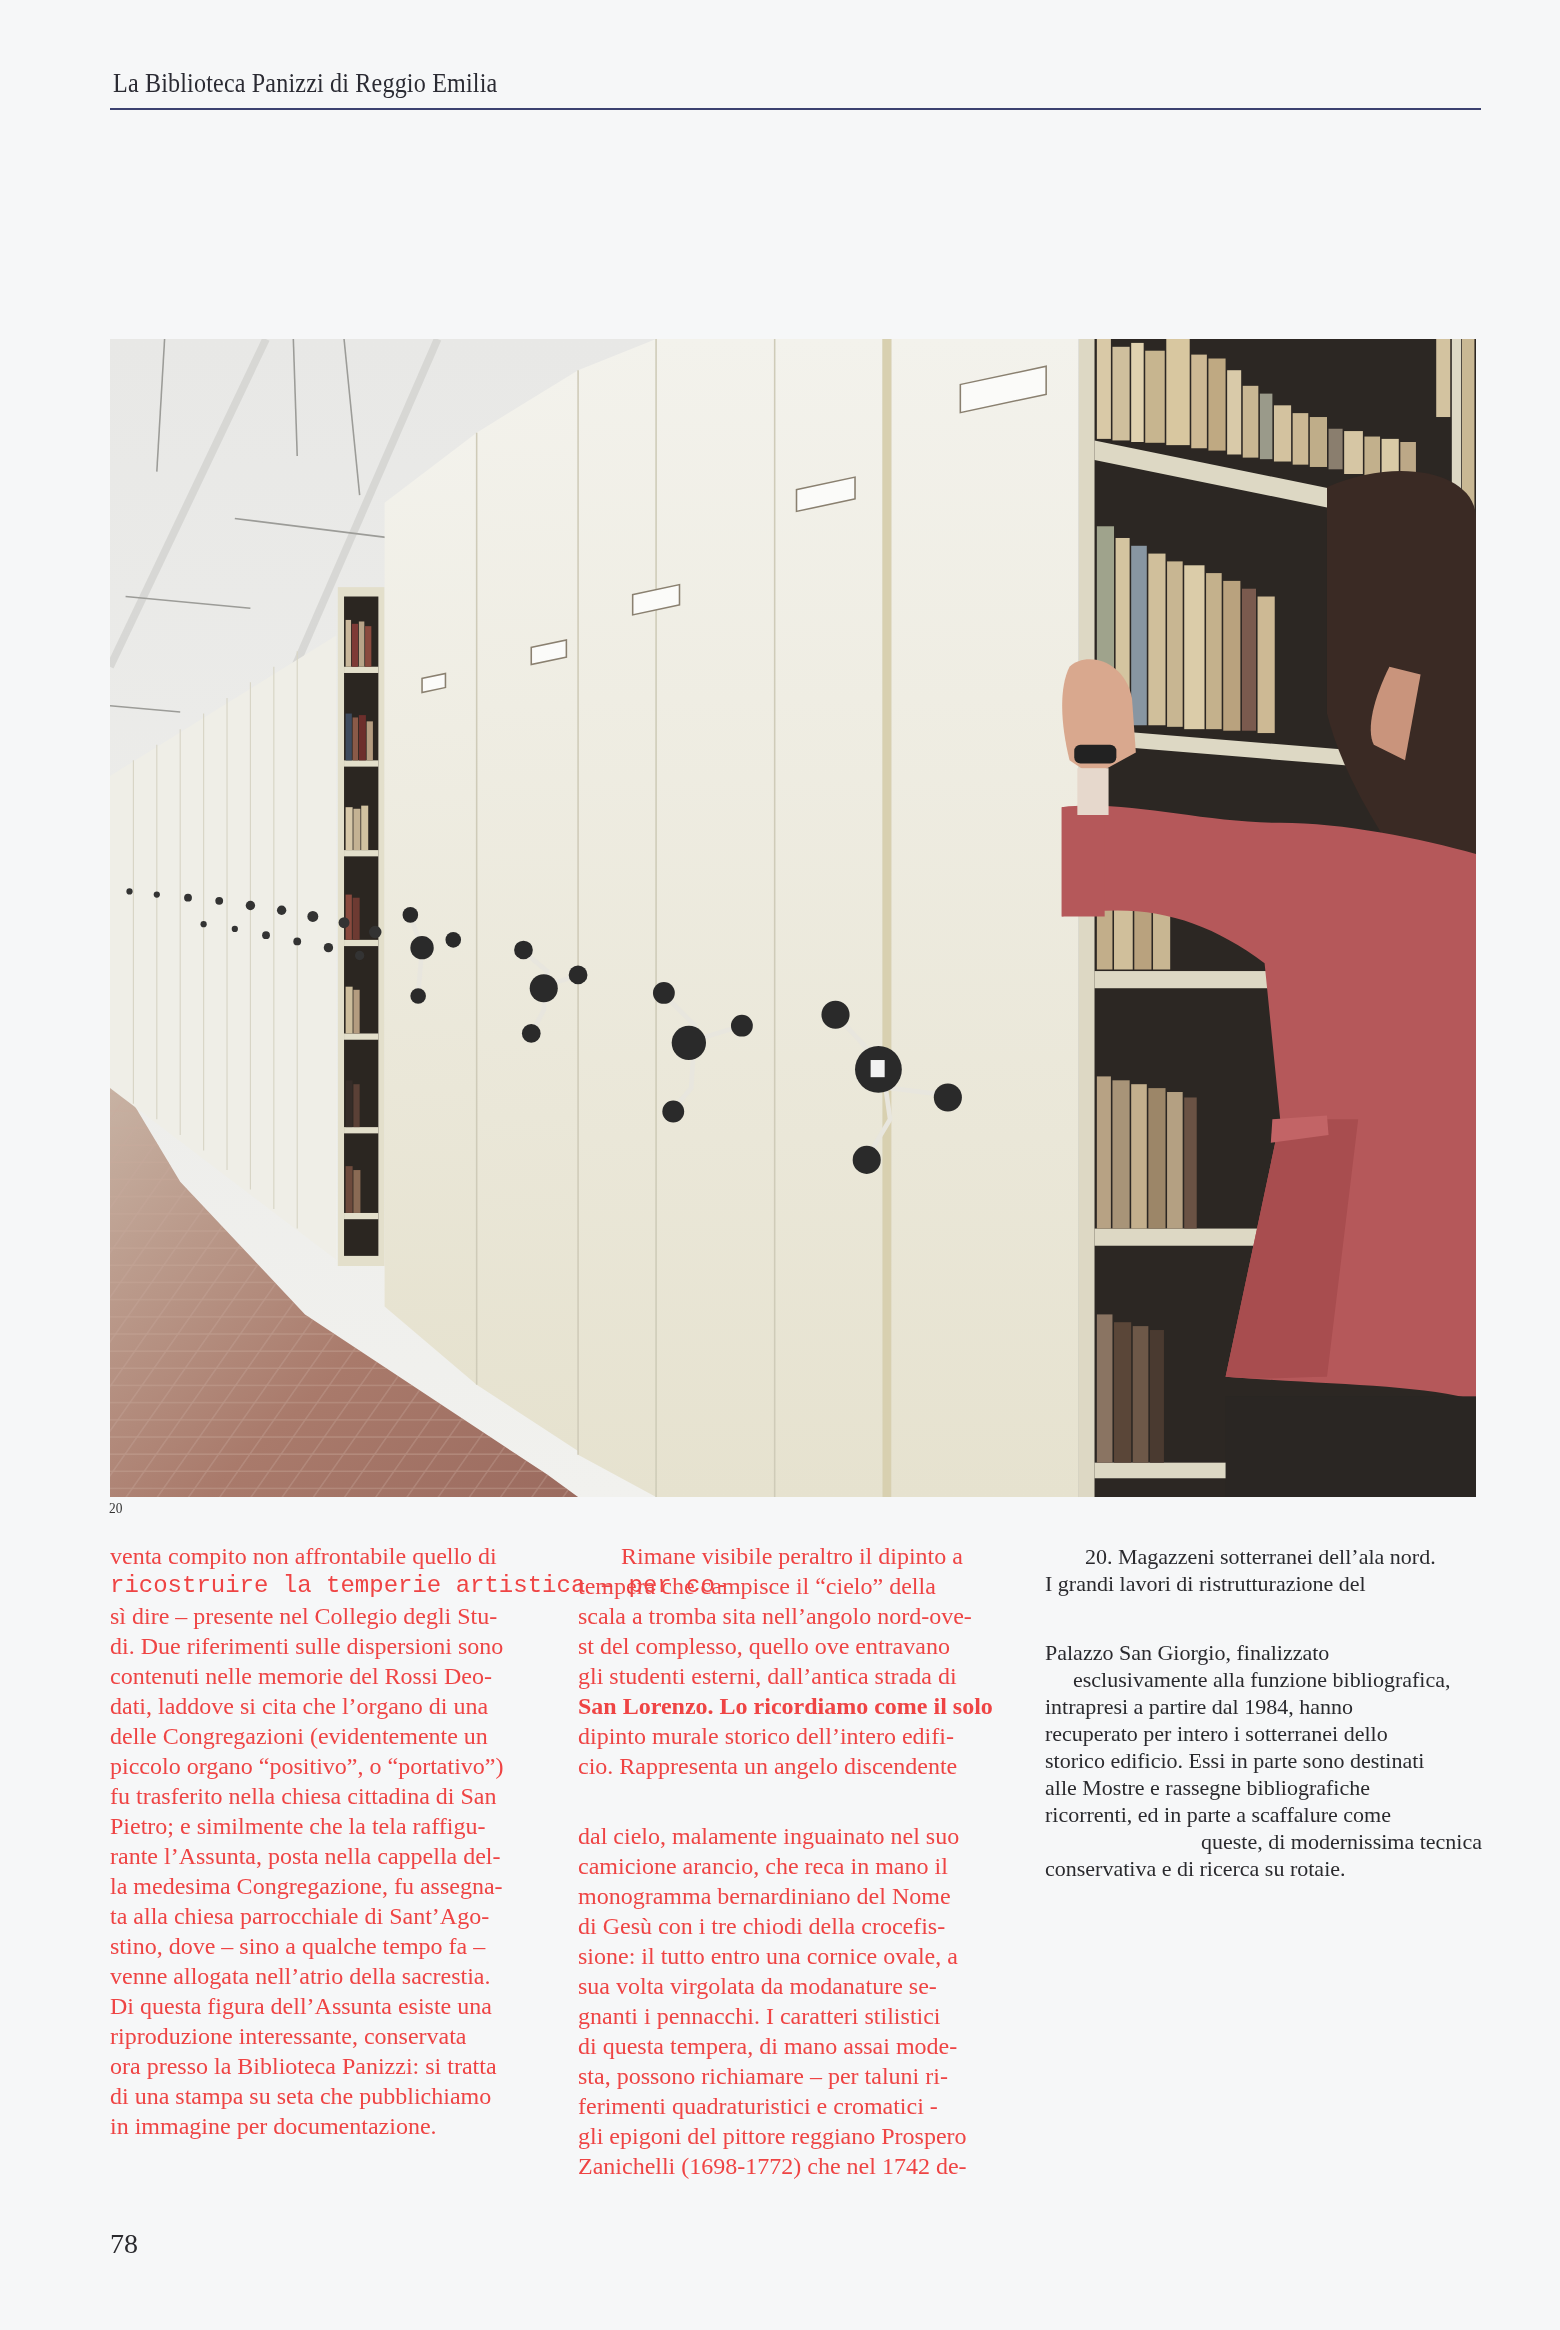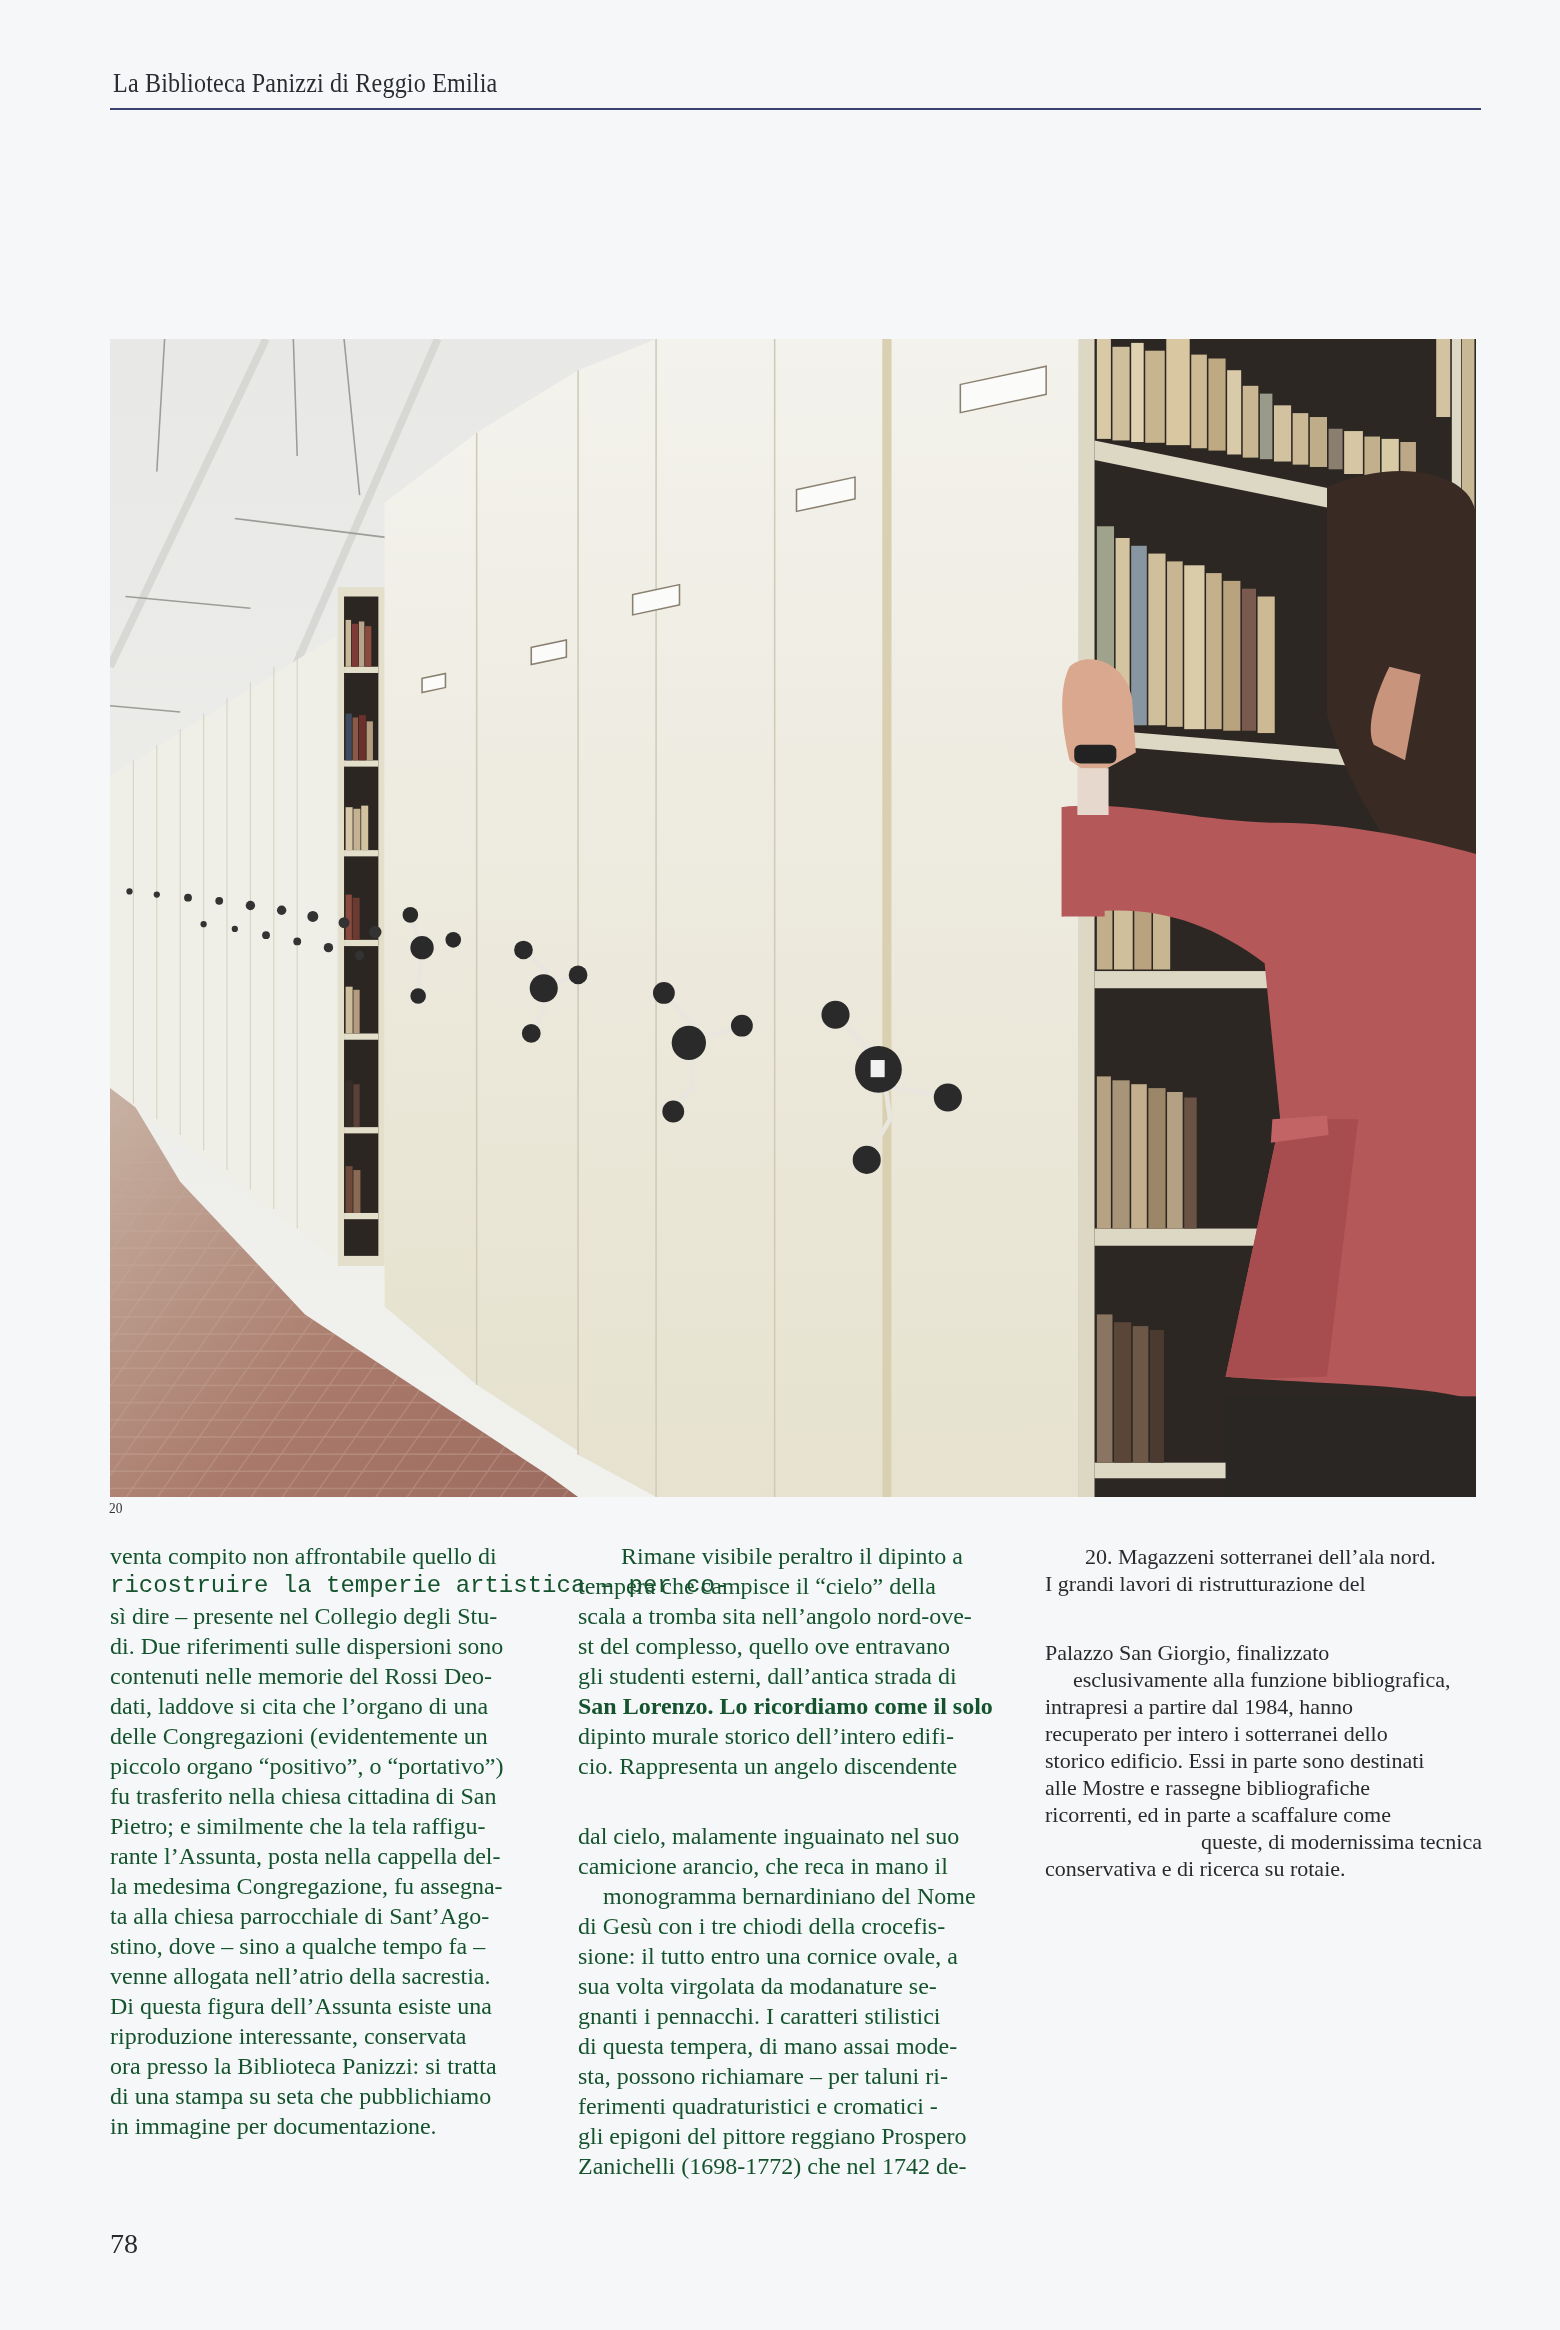--- a/index.html
+++ b/index.html
@@ -25,21 +25,21 @@
     overflow: hidden; background: #e9e9e4;
   }
   .photo svg { display: block; width: 100%; height: 100%; }
   .fig-number {
     position: absolute; left: 109px; top: 1499px; font-size: 15.6px; color: #333;
     transform: scaleX(0.86); transform-origin: left top;
   }
   
   .col {
     position: absolute; font-size: 24px; line-height: 30px;
-    color: #14532d;
+    color: #ef4444;
   }
   .col .line {
     display: block; white-space: nowrap;
     transform-origin: left top;
   }
   .col-1 { left: 110px; top: 1541px; width: 441px; }
   .col-2 { left: 578px; top: 1541px; width: 441px; }
   .caption {
     position: absolute; left: 1045px; top: 1543px; width: 437px;
     font-size: 22px; line-height: 27px; color: #2a2a2e;
@@ -309,21 +309,21 @@
   <span class="line" style="padding-left: 43px; display: block; transform: scaleX(1);">Rimane visibile peraltro il dipinto a</span>
   <span class="line" style="display: block; transform: scaleX(1);">tempera che campisce il “cielo” della</span>
   <span class="line" style="display: block; transform: scaleX(1);">scala a tromba sita nell’angolo nord-ove-</span>
   <span class="line" style="display: block; transform: scaleX(1);">st del complesso, quello ove entravano</span>
   <span class="line" style="display: block; transform: scaleX(1);">gli studenti esterni, dall’antica strada di</span>
   <span class="line" style="display: block; transform: scaleX(1); font-weight: bold;">San Lorenzo. Lo ricordiamo come il solo</span>
   <span class="line" style="display: block; transform: scaleX(1);">dipinto murale storico dell’intero edifi-</span>
   <span class="line" style="display: block; transform: scaleX(1);">cio. Rappresenta un angelo discendente</span>
   <span class="line" style="display: block; transform: scaleX(1); margin-top: 40px;">dal cielo, malamente inguainato nel suo</span>
   <span class="line" style="display: block; transform: scaleX(1);">camicione arancio, che reca in mano il</span>
-  <span class="line" style="display: block; transform: scaleX(1); margin-left: 25px;">monogramma bernardiniano del Nome</span>
+  <span class="line" style="display: block; transform: scaleX(1);">monogramma bernardiniano del Nome</span>
   <span class="line" style="display: block; transform: scaleX(1);">di Gesù con i tre chiodi della crocefis-</span>
   <span class="line" style="display: block; transform: scaleX(1);">sione: il tutto entro una cornice ovale, a</span>
   <span class="line" style="display: block; transform: scaleX(1);">sua volta virgolata da modanature se-</span>
   <span class="line" style="display: block; transform: scaleX(1);">gnanti i pennacchi. I caratteri stilistici</span>
   <span class="line" style="display: block; transform: scaleX(1);">di questa tempera, di mano assai mode-</span>
   <span class="line" style="display: block; transform: scaleX(1);">sta, possono richiamare – per taluni ri-</span>
   <span class="line" style="display: block; transform: scaleX(1);">ferimenti quadraturistici e cromatici -</span>
   <span class="line" style="display: block; transform: scaleX(1);">gli epigoni del pittore reggiano Prospero</span>
   <span class="line" style="display: block; transform: scaleX(1);">Zanichelli (1698-1772) che nel 1742 de-</span>
 </div>

